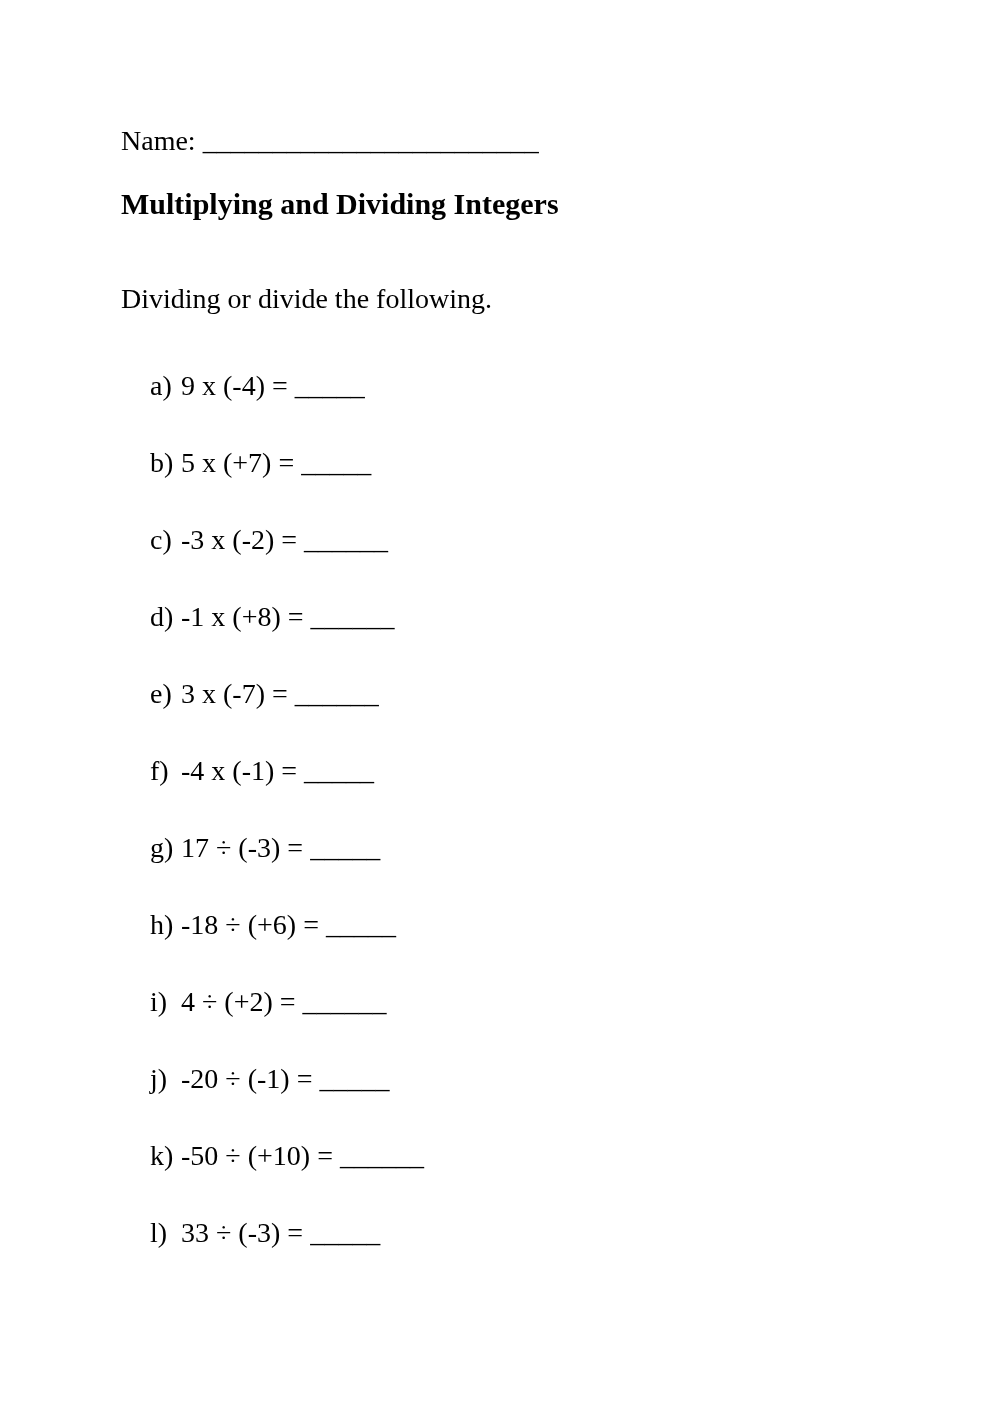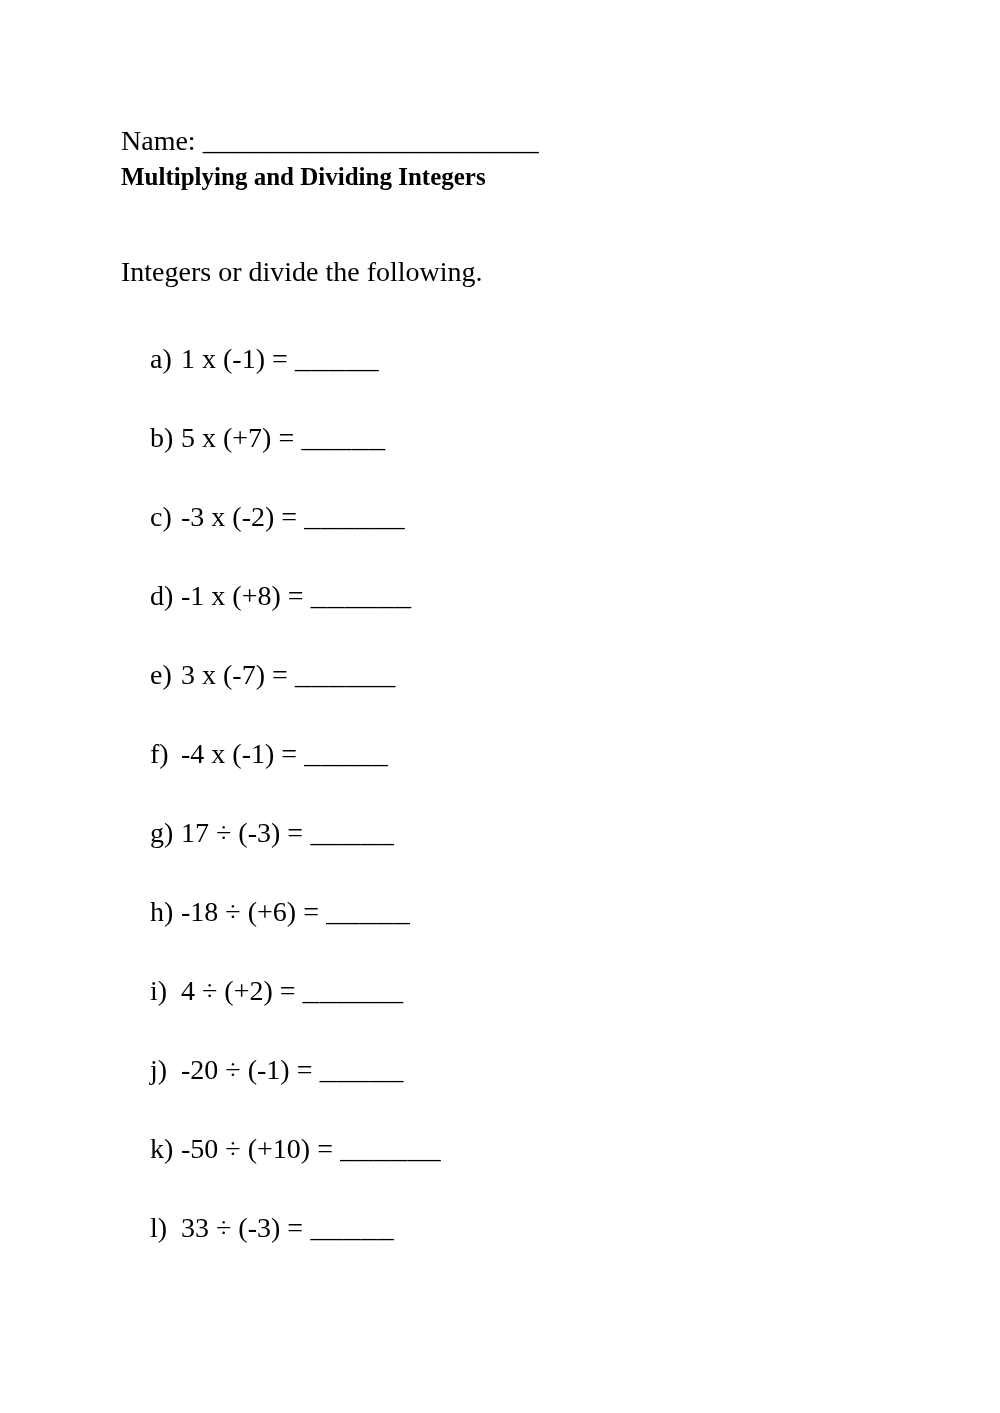--- a/index.html
+++ b/index.html
@@ -23,22 +23,22 @@
   }
   .name-row {
     font-size: 28px;
     line-height: 33px;
     white-space: nowrap;
   }
   .name-blank {
     letter-spacing: 0px;
   }
   .title {
-    margin-top: 3px;
-    font-size: 25px;
+    margin-top: 30px;
+    font-size: 30px;
     line-height: 33px;
     font-weight: bold;
   }
   .instructions {
     margin-top: 62px;
     font-size: 28px;
     line-height: 33px;
   }
   .problems {
     margin-top: 56px;
@@ -52,42 +52,41 @@
     margin-bottom: 47px;
     white-space: nowrap;
   }
   .plabel {
     display: inline-block;
     width: 31px;
     flex: 0 0 31px;
   }
   .pblank {
     margin-left: 7px;
-    font-family: Liberation Mono, monospace;
   }
 </style>
 </head>
 <body>
 
 <div class="page">
 
   <div class="name-row">
     <span>Name:</span>
     <span class="name-blank">________________________</span>
   </div>
 
   <div class="title">Multiplying and Dividing Integers</div>
 
-  <div class="instructions">Integers or divide the following.</div>
+  <div class="instructions">Dividing or divide the following.</div>
 
   <div class="problems">
 
     <div class="problem">
       <span class="plabel">a)</span>
-      <span class="pexpr">1 x (-1) =</span>
+      <span class="pexpr">9 x (-4) =</span>
       <span class="pblank">_____</span>
     </div>
 
     <div class="problem">
       <span class="plabel">b)</span>
       <span class="pexpr">5 x (+7) =</span>
       <span class="pblank">_____</span>
     </div>
 
     <div class="problem">

